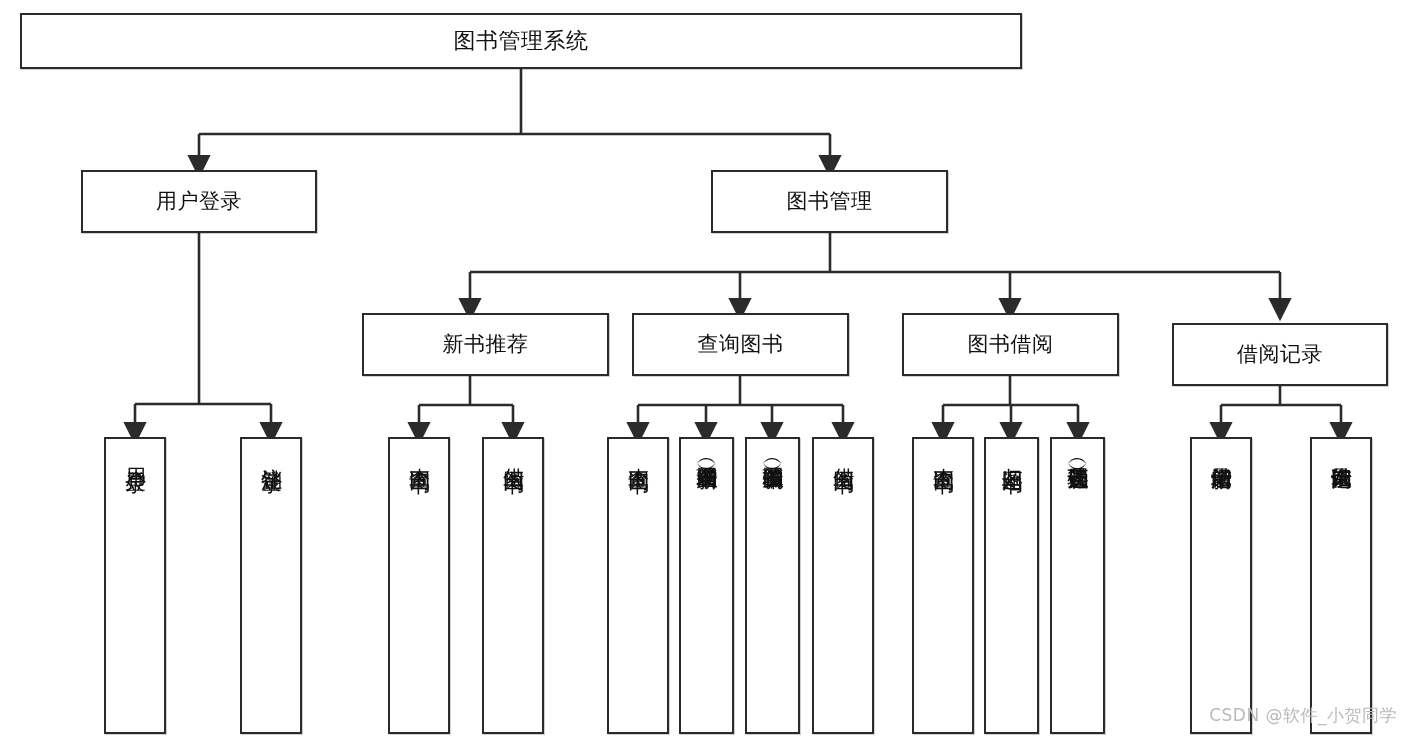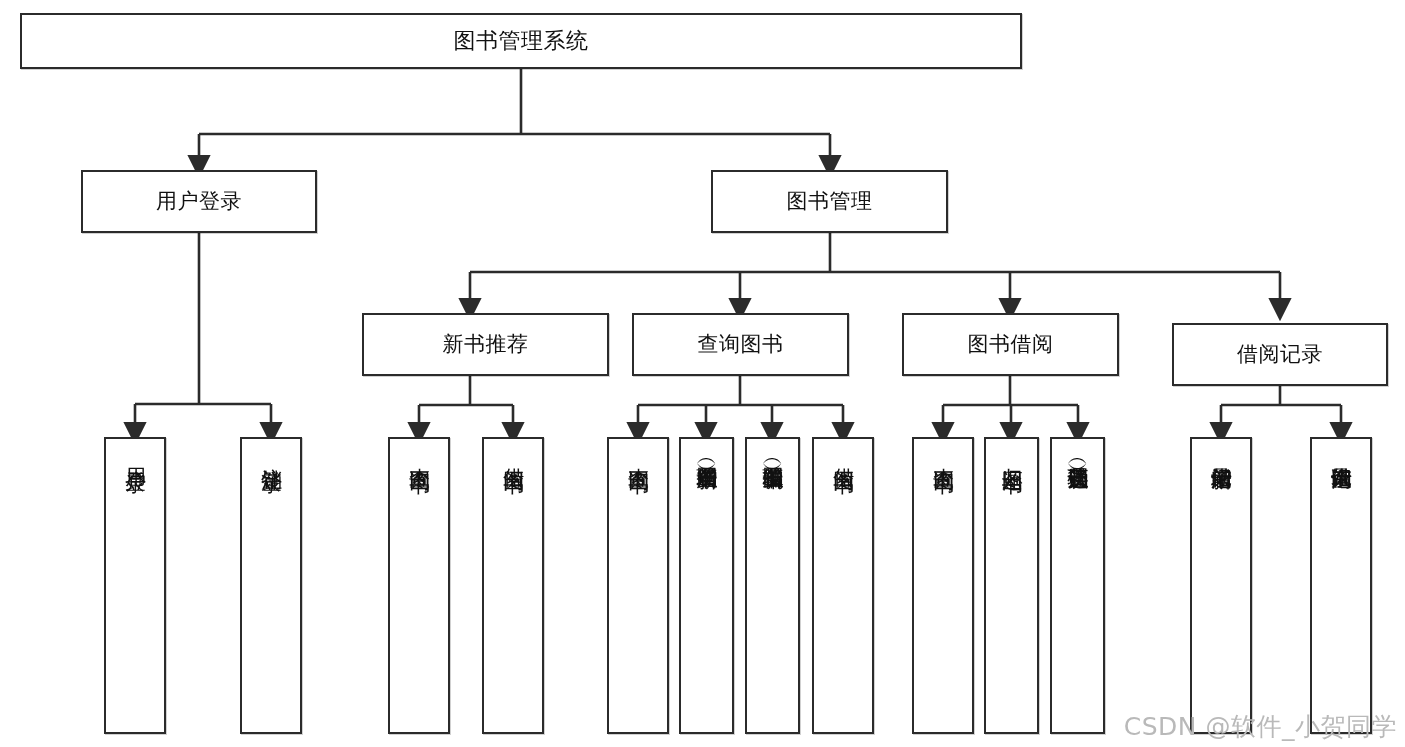--- a/index.html
+++ b/index.html
@@ -42,22 +42,22 @@
     letter-spacing:2px;
     white-space:nowrap;
   }
   .node.leaf.tall .label{
     line-height:1.18;
     letter-spacing:0px;
   }
   .watermark{
     position:absolute;
     right:8px;
-    bottom:4px;
-    font-size:25px;
+    bottom:20px;
+    font-size:17px;
     color:#b9b9b9;
     white-space:nowrap;
     letter-spacing:0.5px;
     pointer-events:none;
   }
 </style>
 </head>
 <body>
 
 <div id="diagram-root">

